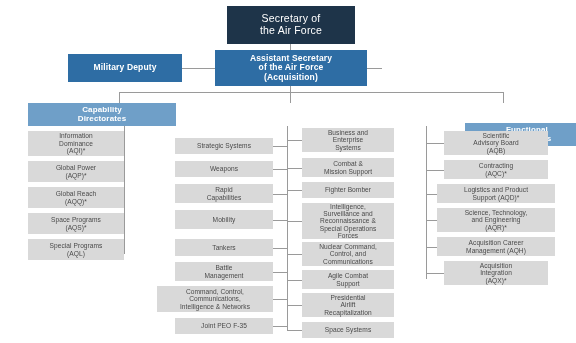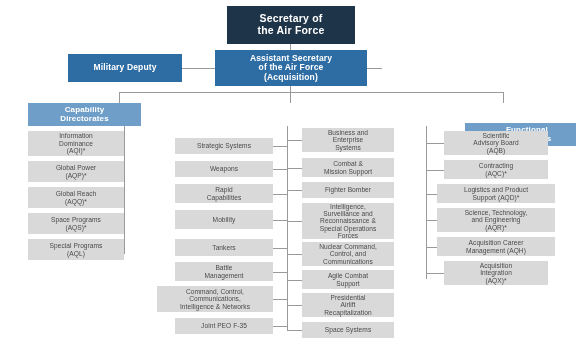--- a/index.html
+++ b/index.html
@@ -33,21 +33,21 @@
   }
   .node span {
     display: block;
     width: 100%;
     padding: 0 2px;
     white-space: pre-line;
   }
   .node.top {
     background: #1e3449;
     color: #ffffff;
-    font-weight: bold;
+    font-weight: normal;
     font-size: 10.5px;
     letter-spacing: 0.2px;
     justify-content: center;
   }
   .node.level2 {
     background: #2e6da4;
     color: #ffffff;
     font-weight: bold;
     font-size: 8.5px;
     letter-spacing: 0.15px;
@@ -99,21 +99,21 @@
 
   <div class="conn h" style="left:182px; top:68px; width:33px;"></div>
   <div class="conn h" style="left:367px; top:68px; width:15px;"></div>
 
   <div class="conn v" style="left:290px; top:86px; height:6px;"></div>
   <div class="conn h" style="left:119px; top:92px; width:384px;"></div>
   <div class="conn v" style="left:119px; top:92px; height:11px;"></div>
   <div class="conn v" style="left:290px; top:92px; height:11px;"></div>
   <div class="conn v" style="left:503px; top:92px; height:11px;"></div>
 
-  <div class="node group" style="left:28px; top:103px; width:113px; height:23px;">
+  <div class="node group" style="left:28px; top:103px; width:148px; height:23px;">
     <span>Capability
 Directorates</span>
   </div>
 
   <div class="conn v" style="left:124px; top:126px; height:127px;"></div>
 
   <div class="node leaf" style="left:28px; top:131px; width:96px; height:25px;">
     <span>Information
 Dominance
 (AQI)*</span>

